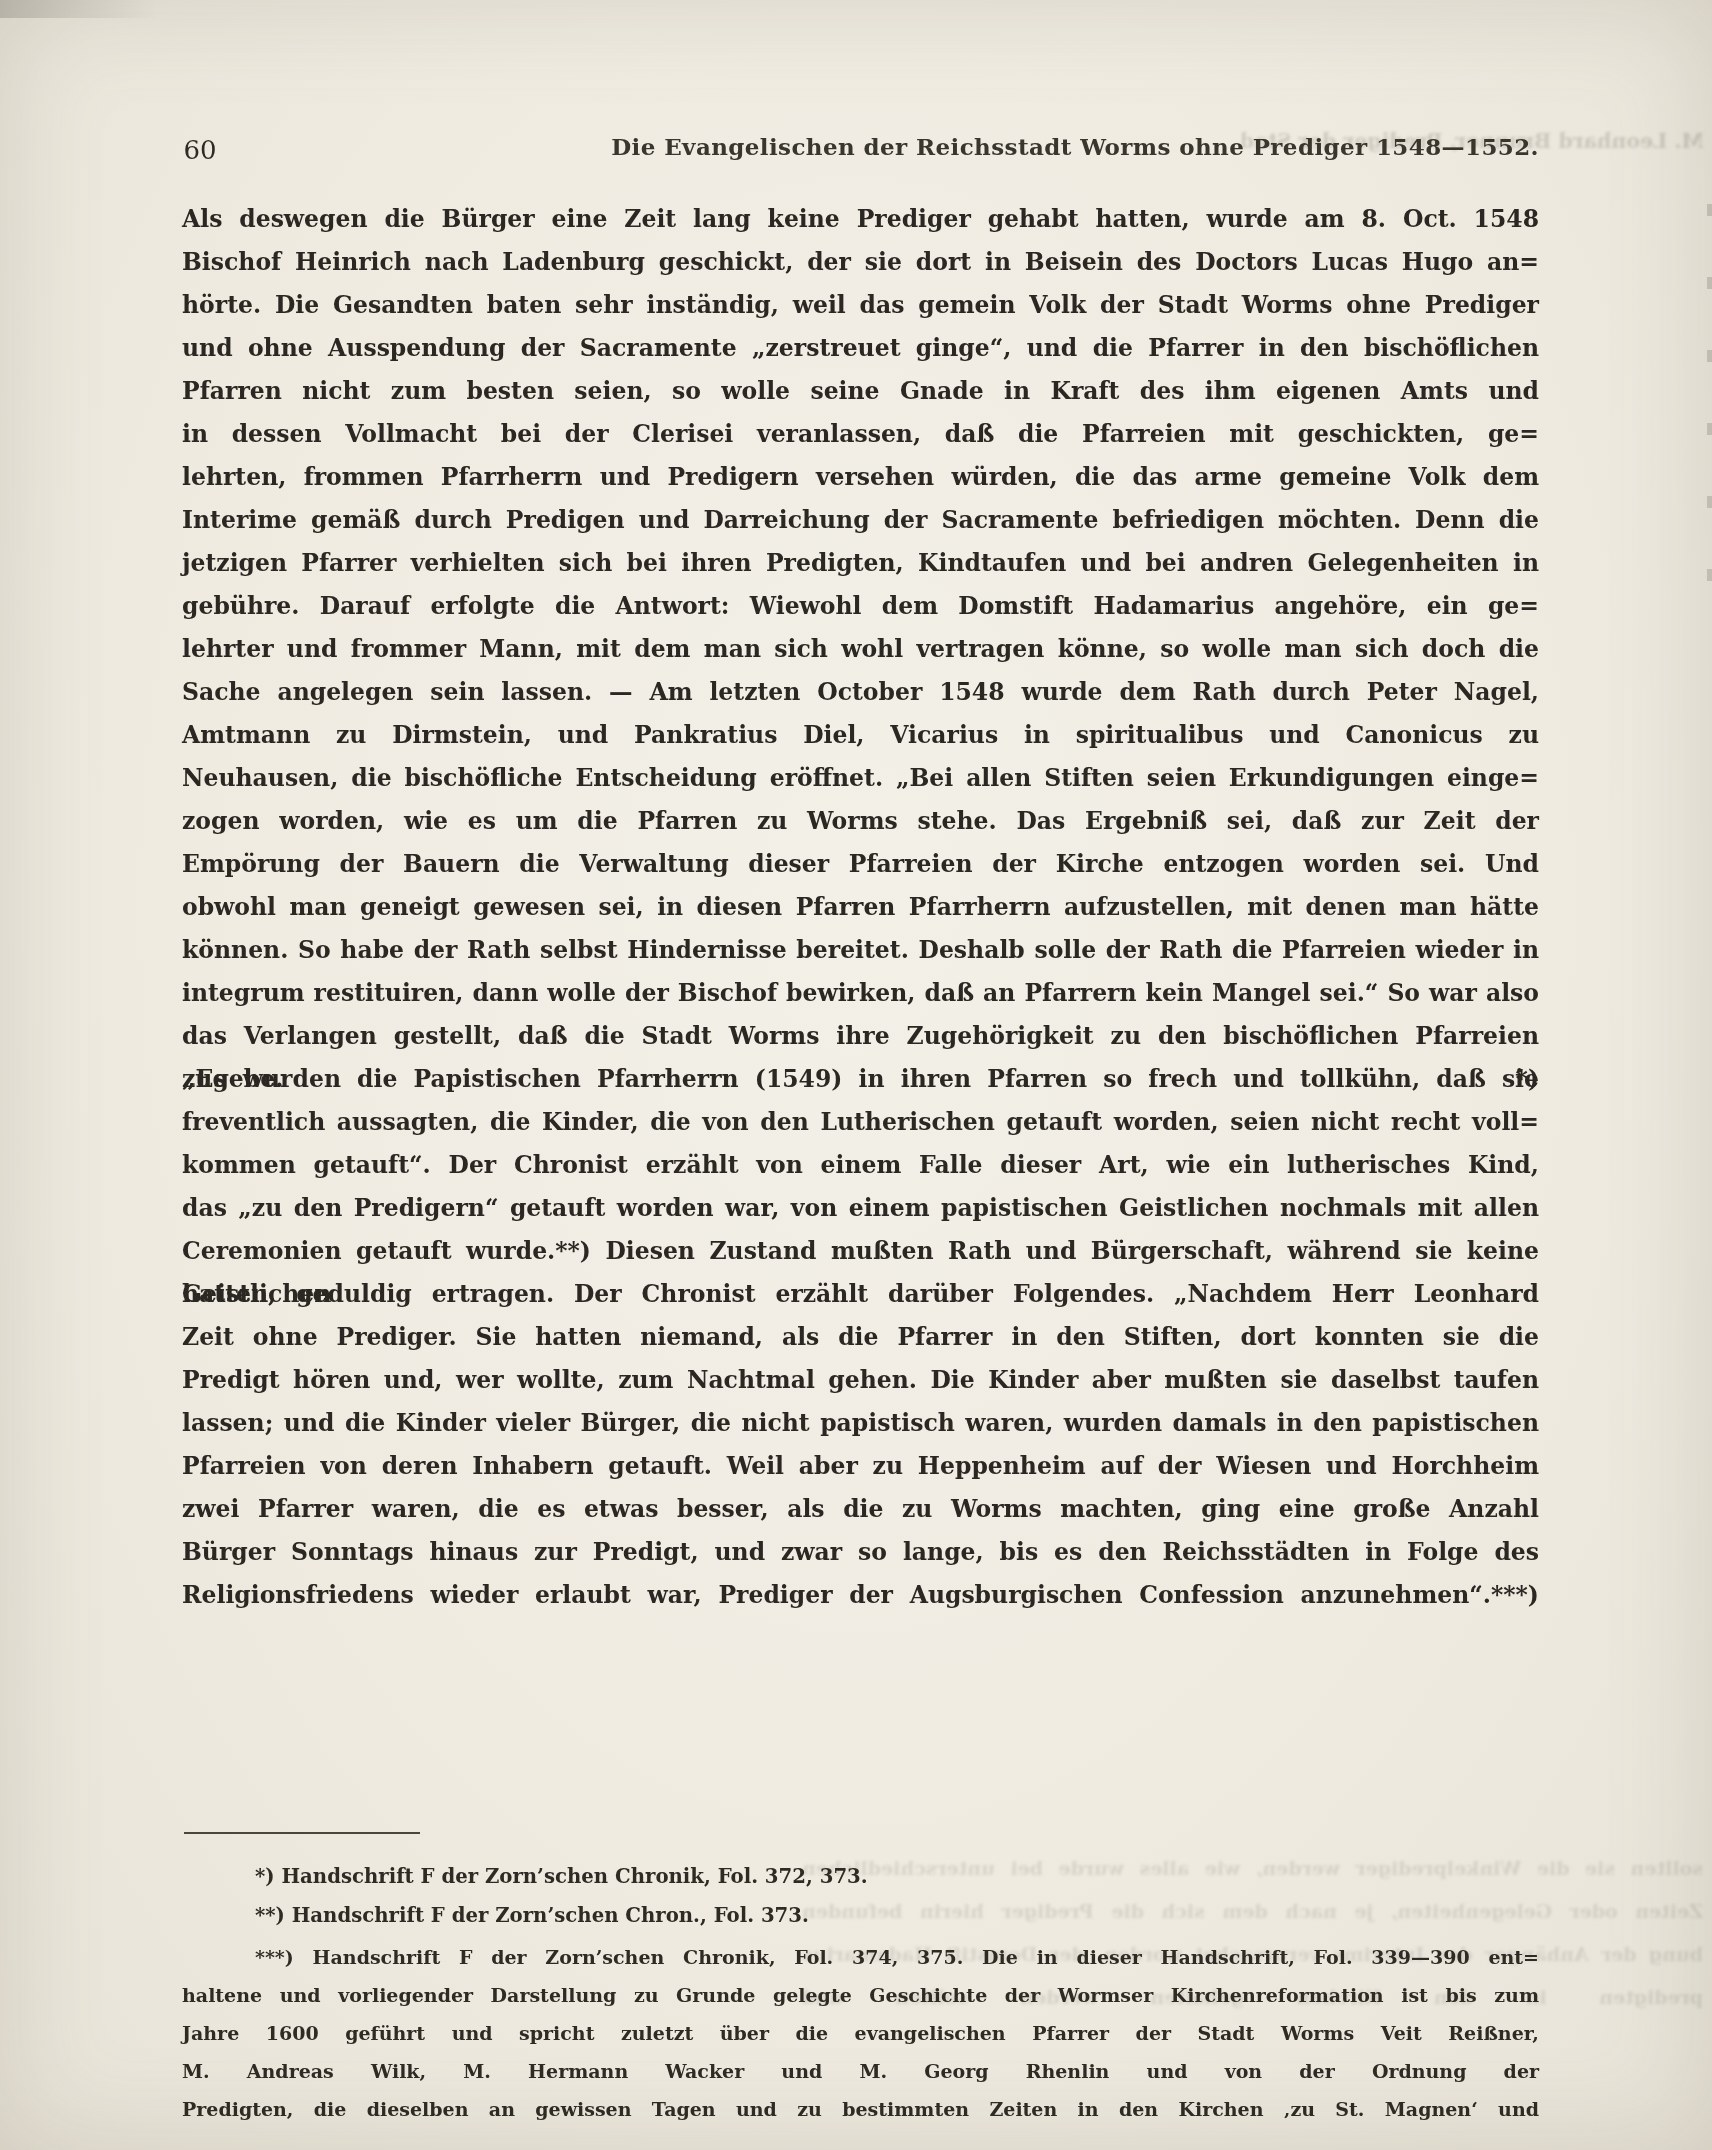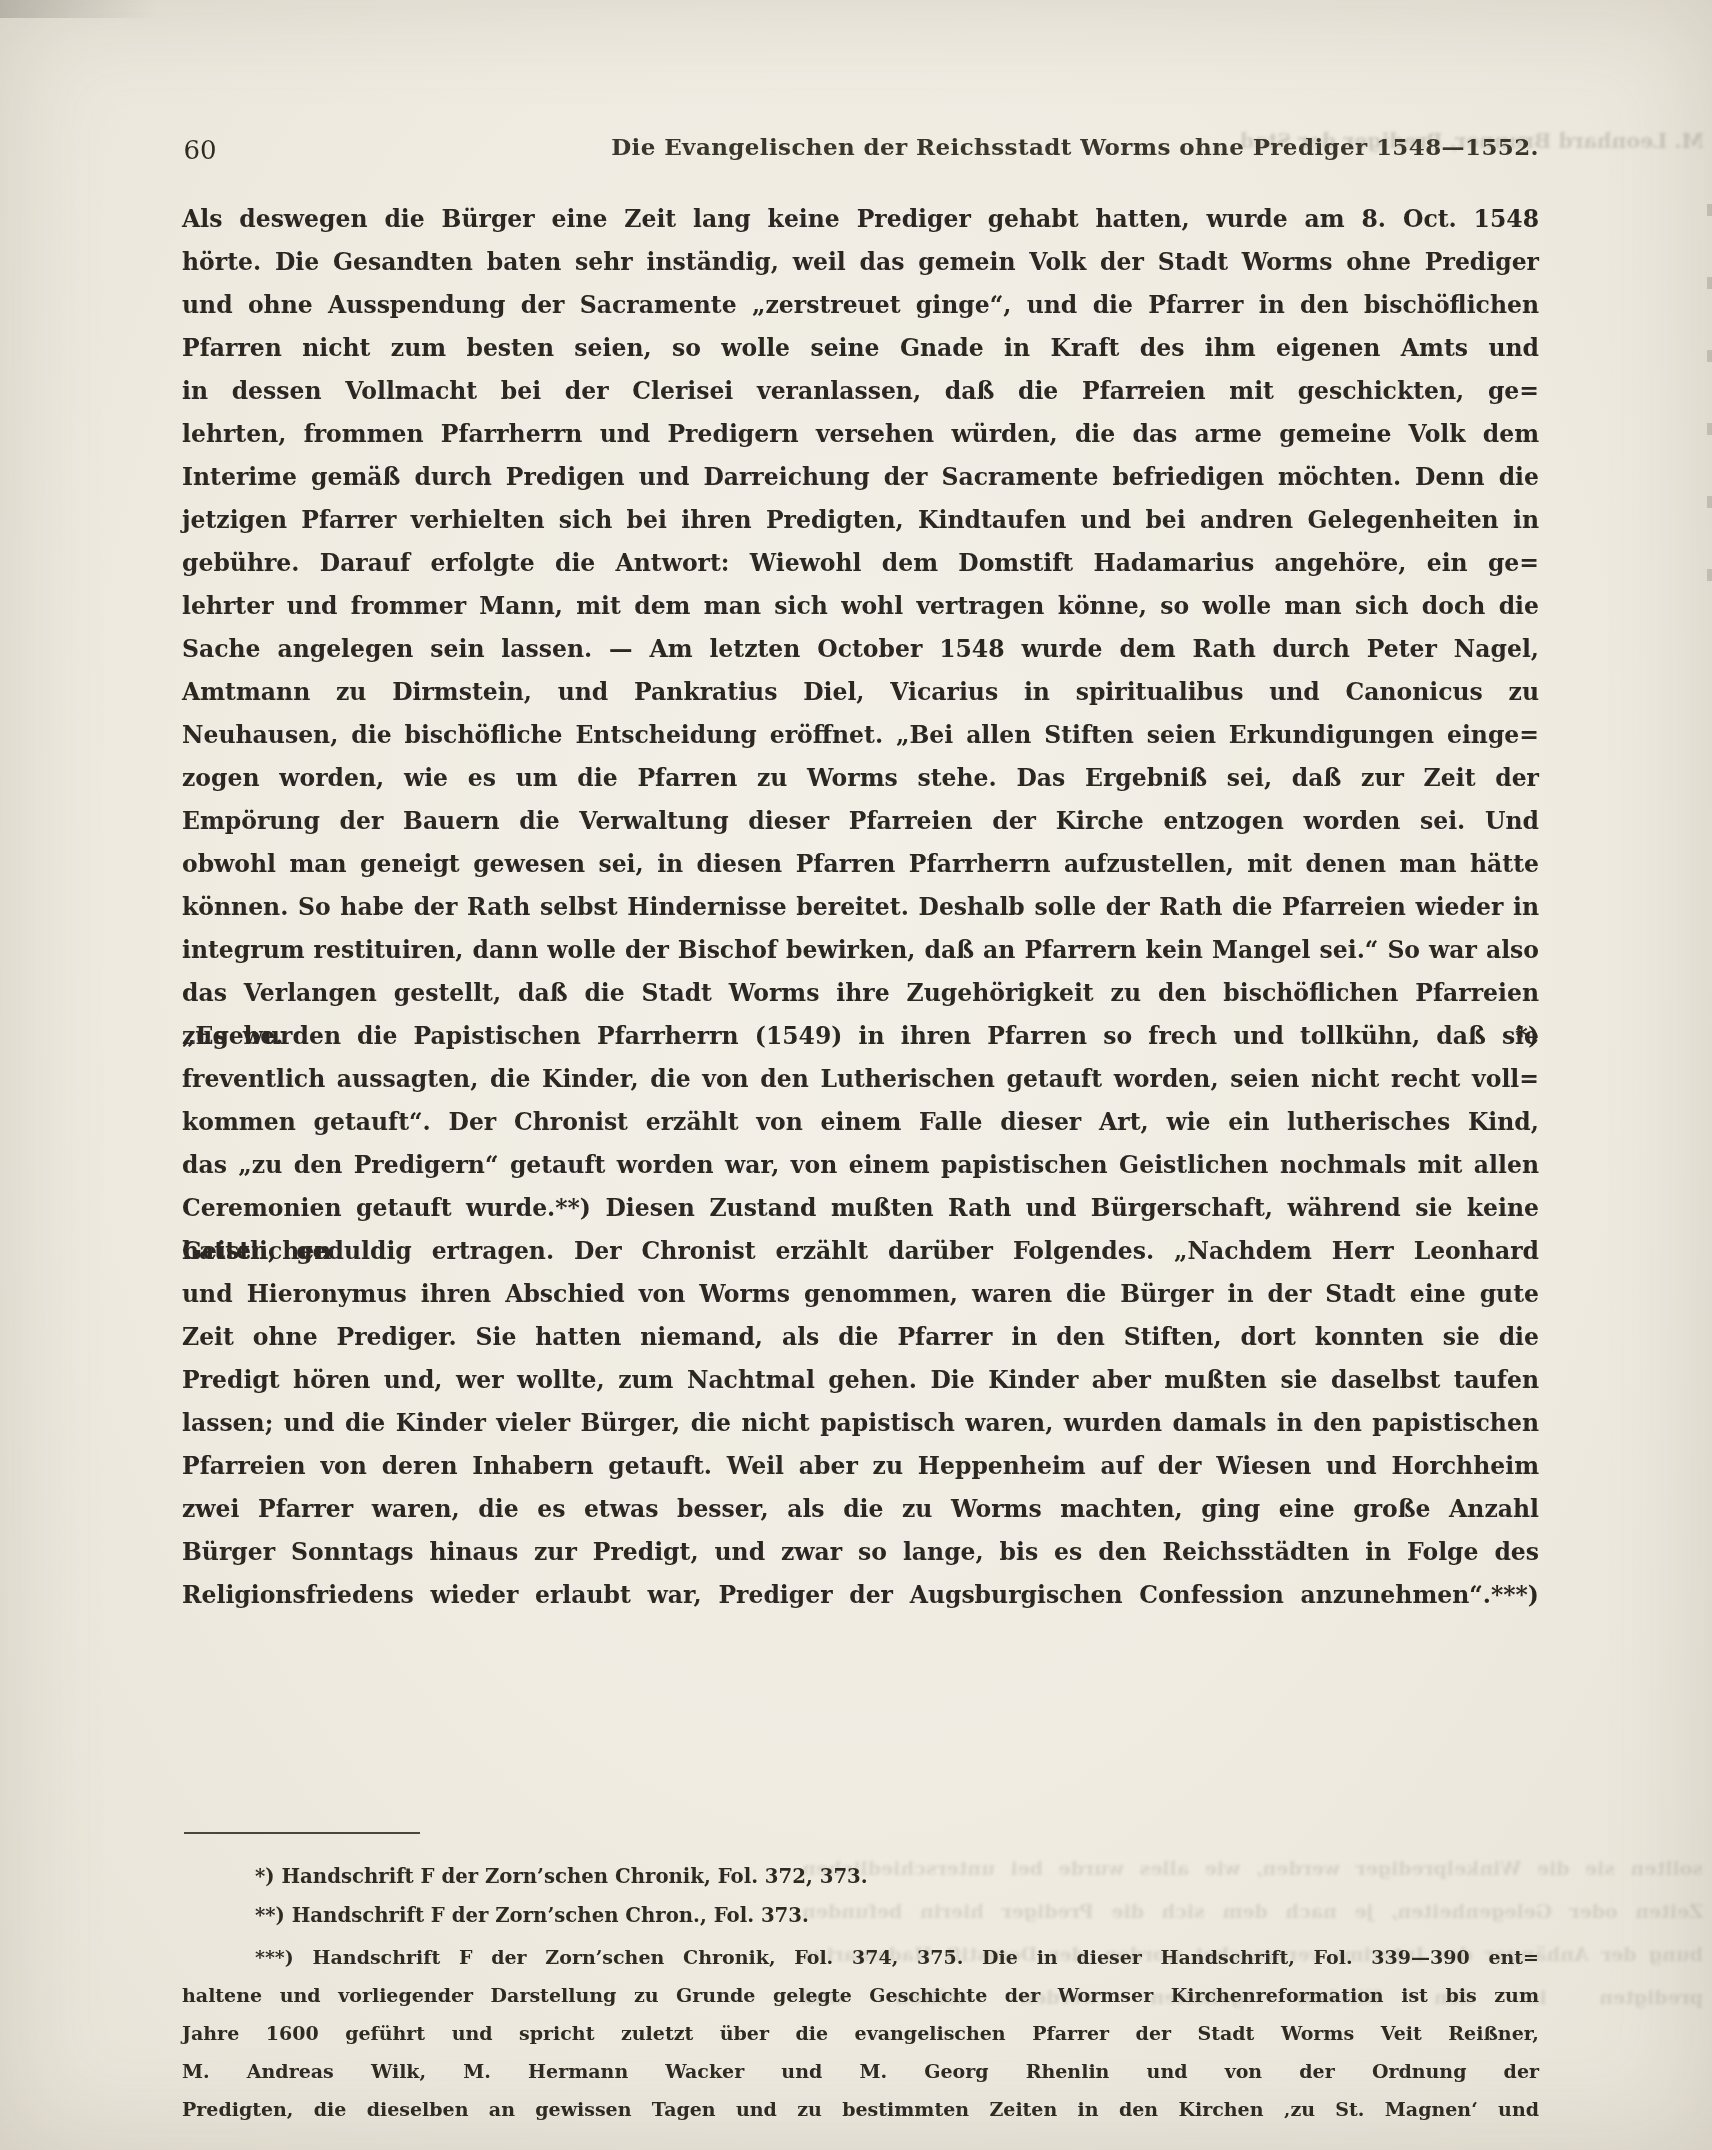--- a/index.html
+++ b/index.html
@@ -79,20 +79,21 @@
       <div class="line">predigten in den Kirchen gehalten werden sollten und</div>
     </div>
 
   <header class="header">
     <span class="pagenum">60</span>
     <span class="running-title">Die Evangelischen der Reichsstadt Worms ohne Prediger 1548—1552.</span>
   </header>
 
   <main class="body-block">
       <div class="line">Als deswegen die Bürger eine Zeit lang keine Prediger gehabt hatten, wurde am 8. Oct. 1548</div>
+      <div class="line">Bischof Heinrich nach Ladenburg geschickt, der sie dort in Beisein des Doctors Lucas Hugo an=</div>
       <div class="line">hörte. Die Gesandten baten sehr inständig, weil das gemein Volk der Stadt Worms ohne Prediger</div>
       <div class="line">und ohne Ausspendung der Sacramente „zerstreuet ginge“, und die Pfarrer in den bischöflichen</div>
       <div class="line">Pfarren nicht zum besten seien, so wolle seine Gnade in Kraft des ihm eigenen Amts und</div>
       <div class="line">in dessen Vollmacht bei der Clerisei veranlassen, daß die Pfarreien mit geschickten, ge=</div>
       <div class="line">lehrten, frommen Pfarrherrn und Predigern versehen würden, die das arme gemeine Volk dem</div>
       <div class="line">Interime gemäß durch Predigen und Darreichung der Sacramente befriedigen möchten. Denn die</div>
       <div class="line">jetzigen Pfarrer verhielten sich bei ihren Predigten, Kindtaufen und bei andren Gelegenheiten in</div>
       <div class="line">gebühre. Darauf erfolgte die Antwort: Wiewohl dem Domstift Hadamarius angehöre, ein ge=</div>
       <div class="line">lehrter und frommer Mann, mit dem man sich wohl vertragen könne, so wolle man sich doch die</div>
       <div class="line">Sache angelegen sein lassen. — Am letzten October 1548 wurde dem Rath durch Peter Nagel,</div>
@@ -103,21 +104,20 @@
       <div class="line">obwohl man geneigt gewesen sei, in diesen Pfarren Pfarrherrn aufzustellen, mit denen man hätte</div>
       <div class="line">können. So habe der Rath selbst Hindernisse bereitet. Deshalb solle der Rath die Pfarreien wieder in</div>
       <div class="line">integrum restituiren, dann wolle der Bischof bewirken, daß an Pfarrern kein Mangel sei.“ So war also</div>
       <div class="line">das Verlangen gestellt, daß die Stadt Worms ihre Zugehörigkeit zu den bischöflichen Pfarreien zugebe. *)</div>
       <div class="line">„Es wurden die Papistischen Pfarrherrn (1549) in ihren Pfarren so frech und tollkühn, daß sie</div>
       <div class="line">freventlich aussagten, die Kinder, die von den Lutherischen getauft worden, seien nicht recht voll=</div>
       <div class="line">kommen getauft“. Der Chronist erzählt von einem Falle dieser Art, wie ein lutherisches Kind,</div>
       <div class="line">das „zu den Predigern“ getauft worden war, von einem papistischen Geistlichen nochmals mit allen</div>
       <div class="line">Ceremonien getauft wurde.**) Diesen Zustand mußten Rath und Bürgerschaft, während sie keine Geistlichen</div>
       <div class="line">hatten, geduldig ertragen. Der Chronist erzählt darüber Folgendes. „Nachdem Herr Leonhard</div>
-      <div class="line">und Hieronymus ihren Abschied von Worms genommen, waren die Bürger in der Stadt eine gute</div>
       <div class="line">Zeit ohne Prediger. Sie hatten niemand, als die Pfarrer in den Stiften, dort konnten sie die</div>
       <div class="line">Predigt hören und, wer wollte, zum Nachtmal gehen. Die Kinder aber mußten sie daselbst taufen</div>
       <div class="line">lassen; und die Kinder vieler Bürger, die nicht papistisch waren, wurden damals in den papistischen</div>
       <div class="line">Pfarreien von deren Inhabern getauft. Weil aber zu Heppenheim auf der Wiesen und Horchheim</div>
       <div class="line">zwei Pfarrer waren, die es etwas besser, als die zu Worms machten, ging eine große Anzahl</div>
       <div class="line">Bürger Sonntags hinaus zur Predigt, und zwar so lange, bis es den Reichsstädten in Folge des</div>
       <div class="line">Religionsfriedens wieder erlaubt war, Prediger der Augsburgischen Confession anzunehmen“.***)</div>
     </main>
 
   <section class="footnotes">

